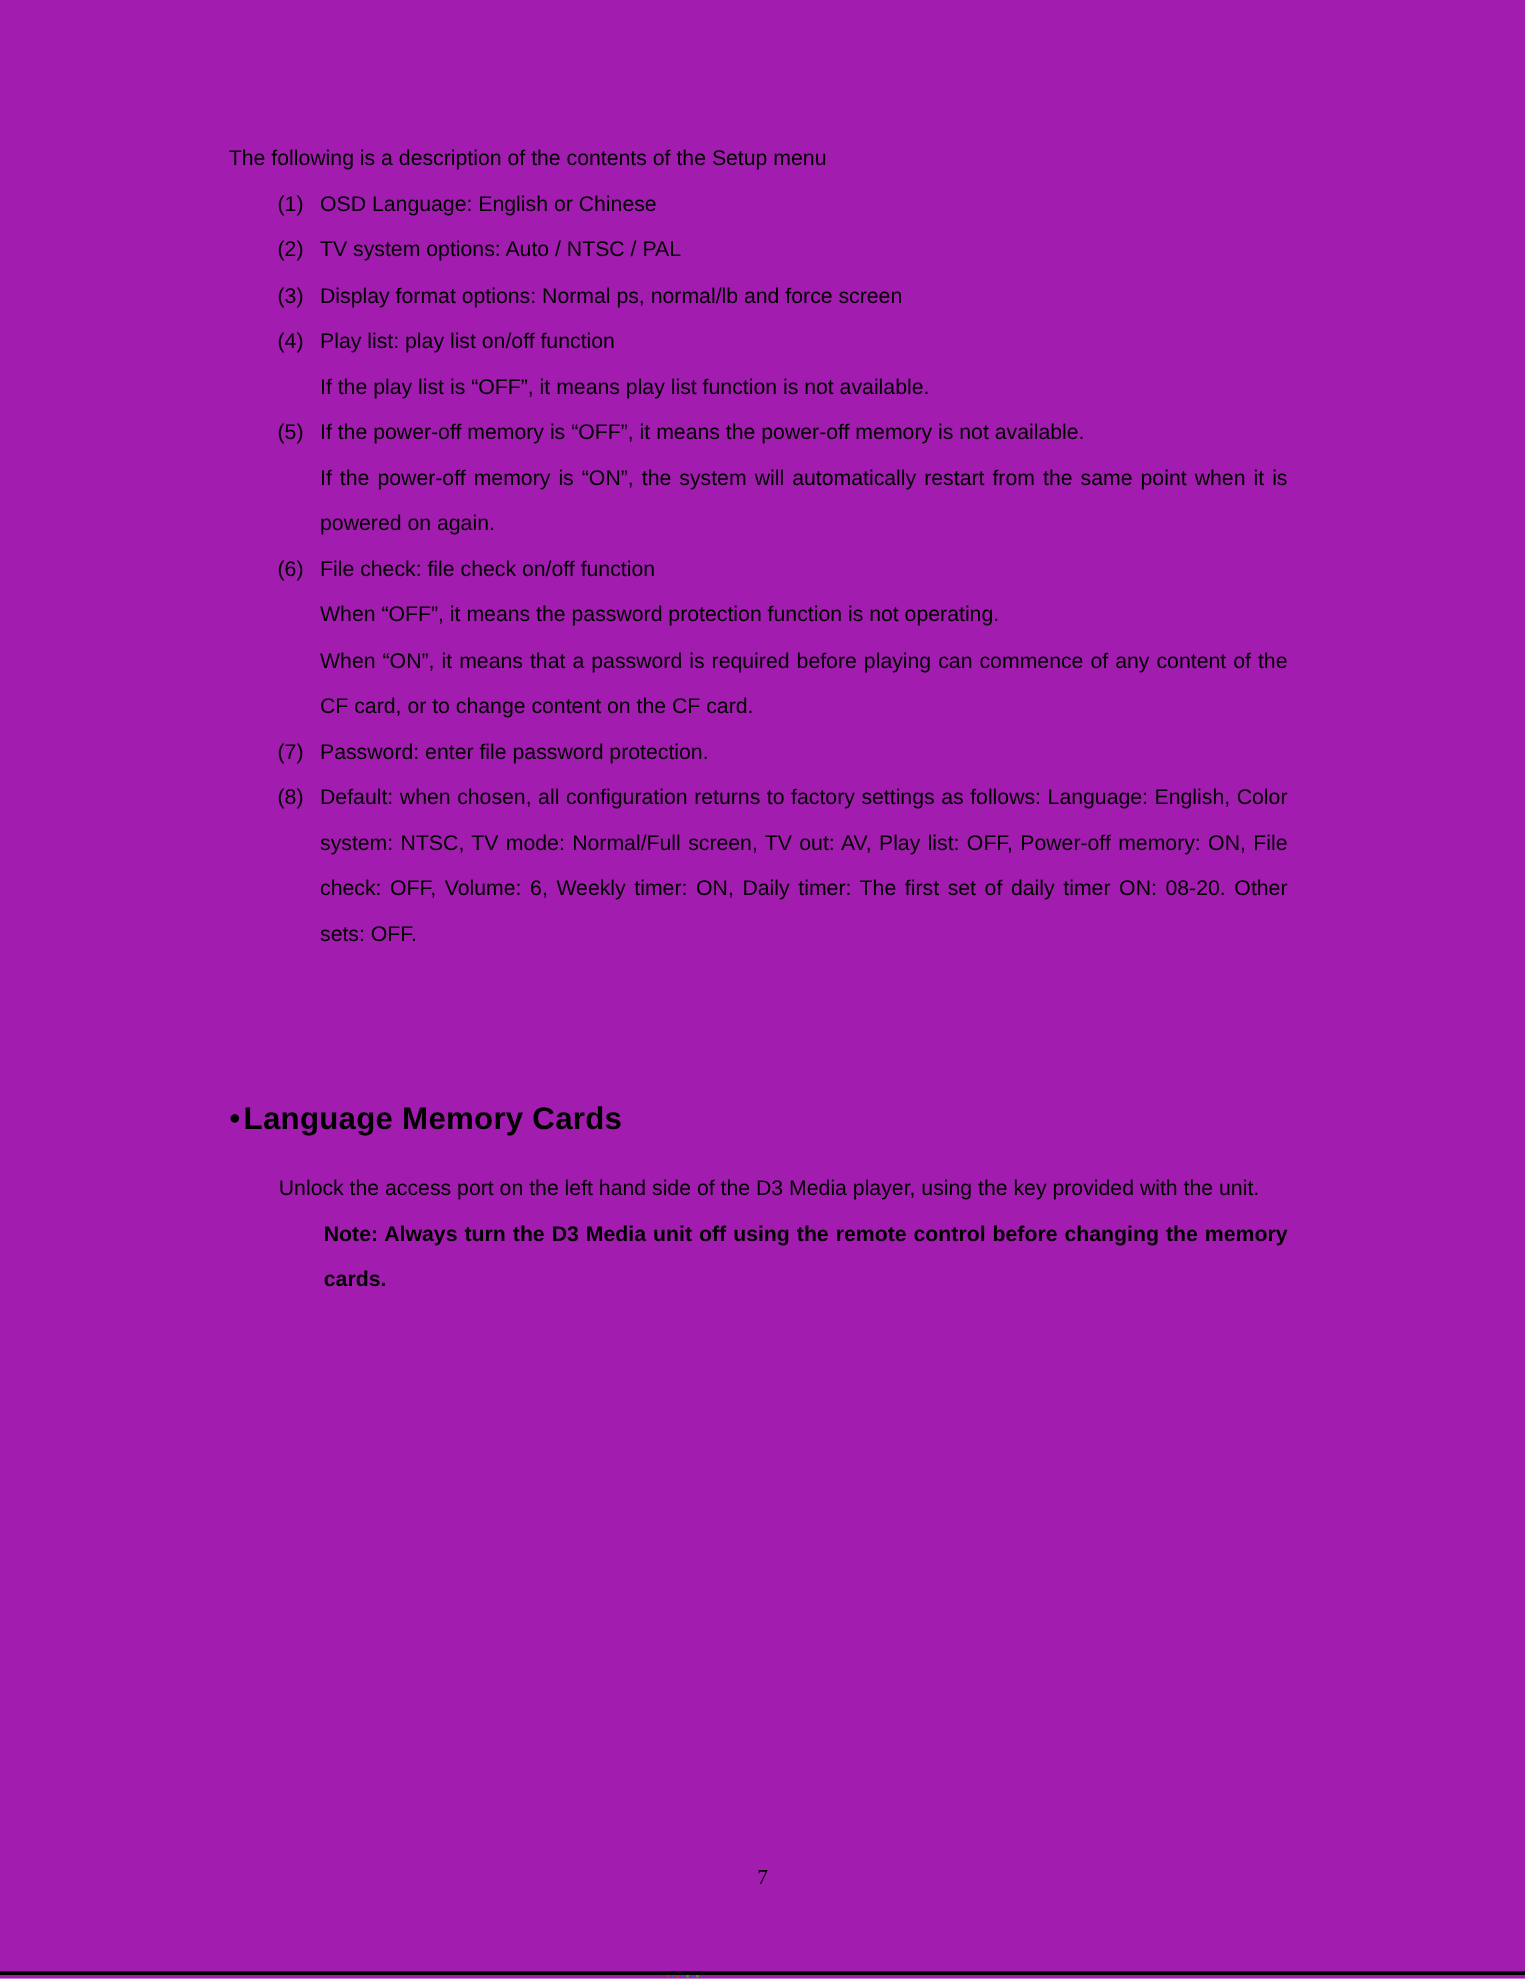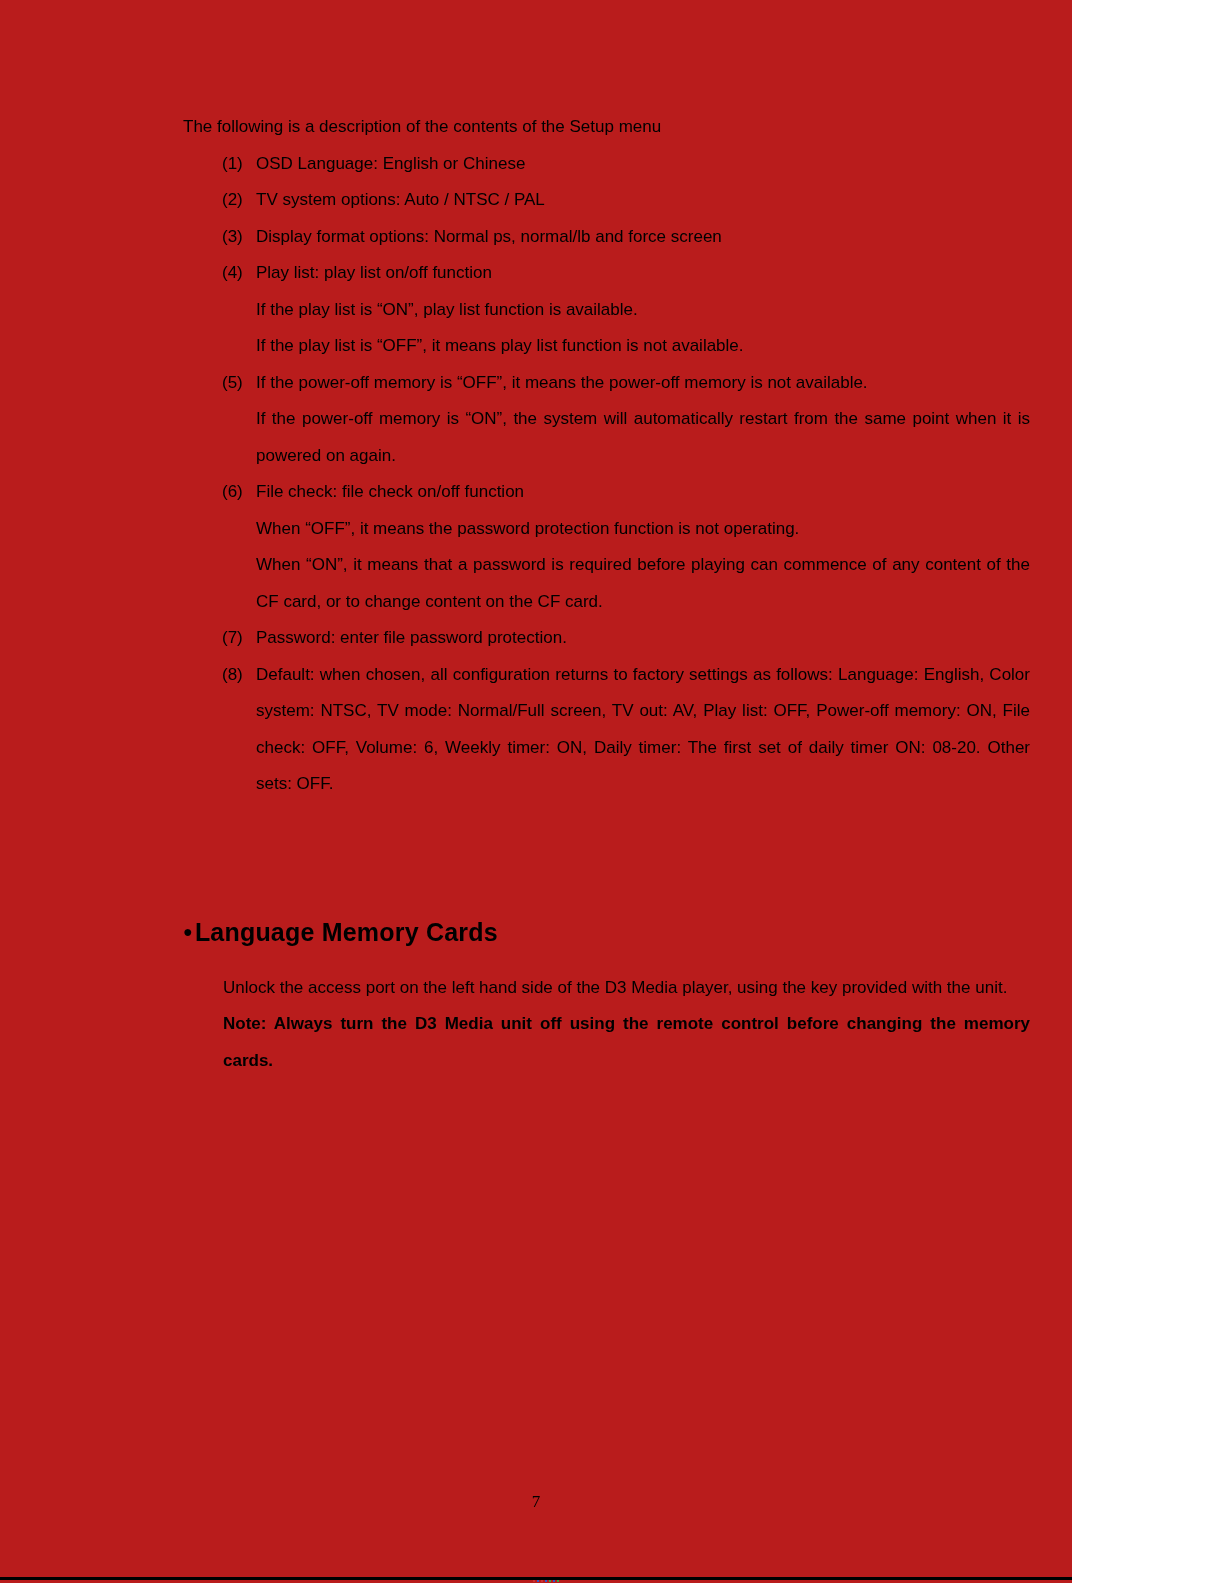--- a/index.html
+++ b/index.html
@@ -1,20 +1,20 @@
 <!DOCTYPE html>
 <html><head>
 <meta charset="utf-8">
 <style>
   html, body { margin: 0; padding: 0; background: #ffffff; }
   .page {
     position: relative;
-    width: 1072px;
+    width: 1220px;
     height: 1583px;
-    background: #b91c1c;
+    background: #a21caf;
     color: #000000;
     font-family: "Liberation Sans", sans-serif;
     overflow: hidden;
   }
   .content {
     position: absolute;
     left: 183px;
     top: 109px;
     width: 847px;
     font-size: 17px;
@@ -41,21 +41,21 @@
     align-items: center;
     letter-spacing: 0.2px;
   }
   .section-heading .bullet {
     font-size: 16px;
     margin-right: 2px;
     line-height: 34px;
   }
   .section-body { padding-left: 40px; }
   .section-body .para { text-align: justify; }
-  .section-body .note { font-weight: bold; text-align: justify; }
+  .section-body .note { font-weight: bold; text-align: justify; margin-left: 36px; }
   .page-number {
     position: absolute;
     left: 0;
     right: 0;
     top: 1492px;
     text-align: center;
     font-family: "Liberation Serif", serif;
     font-size: 17px;
     line-height: 20px;
   }
@@ -101,21 +101,20 @@
       </div>
 
       <div class="item">
         <span class="marker">(3)</span>
         <p class="item-title">Display format options: Normal ps, normal/lb and force screen</p>
       </div>
 
       <div class="item">
         <span class="marker">(4)</span>
         <p class="item-title">Play list: play list on/off function</p>
-        <p class="detail">If the play list is “ON”, play list function is available.</p>
         <p class="detail">If the play list is “OFF”, it means play list function is not available.</p>
       </div>
 
       <div class="item">
         <span class="marker">(5)</span>
         <p class="detail">If the power-off memory is “OFF”, it means the power-off memory is not available.</p>
         <p class="detail">If the power-off memory is “ON”, the system will automatically restart from the same point when it is powered on again.</p>
       </div>
 
       <div class="item">

